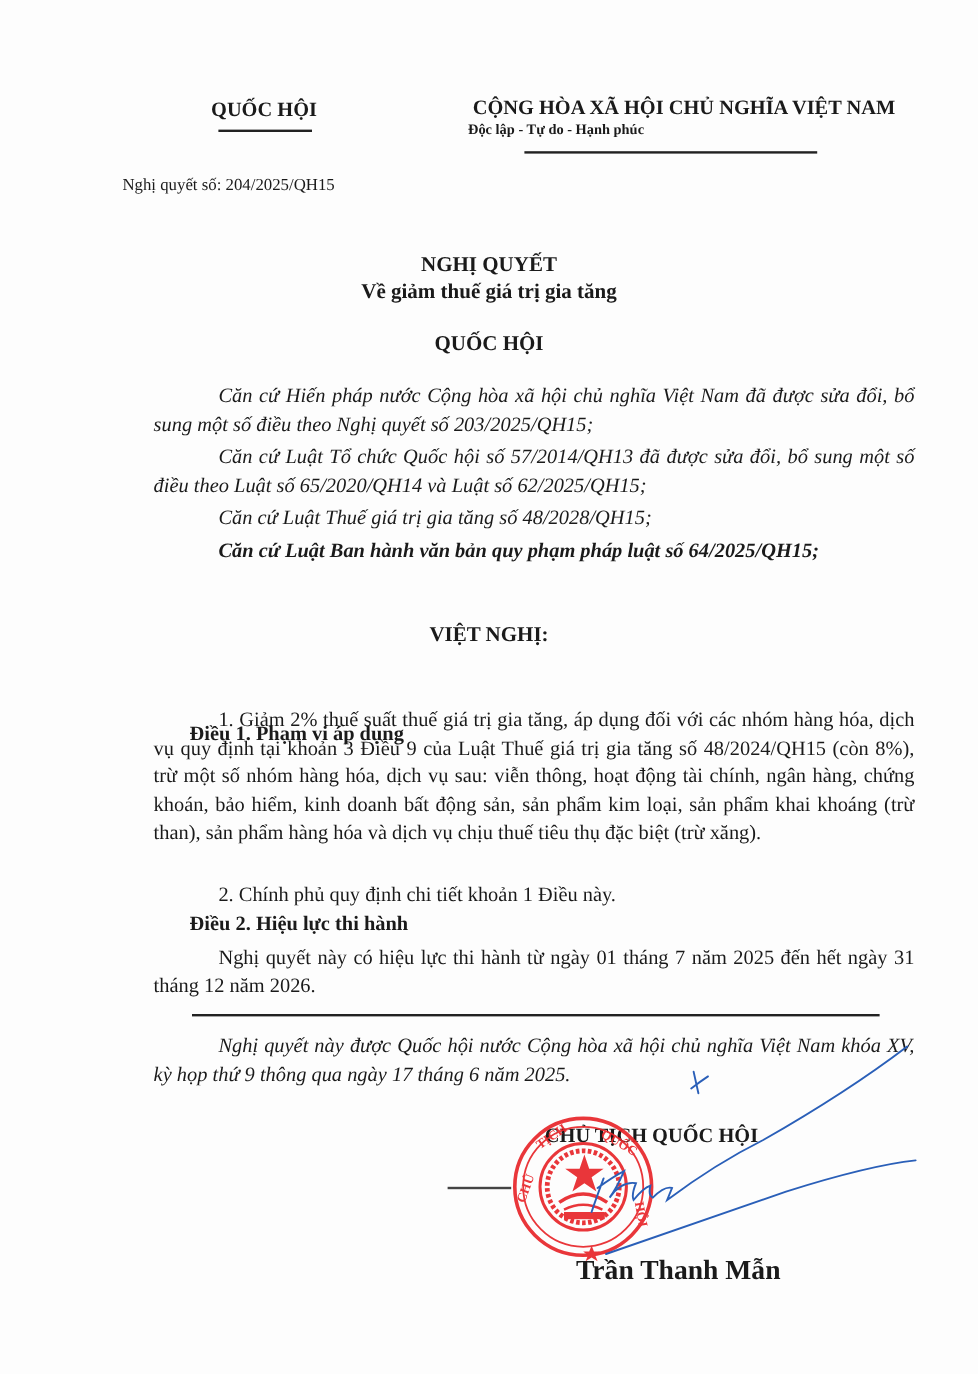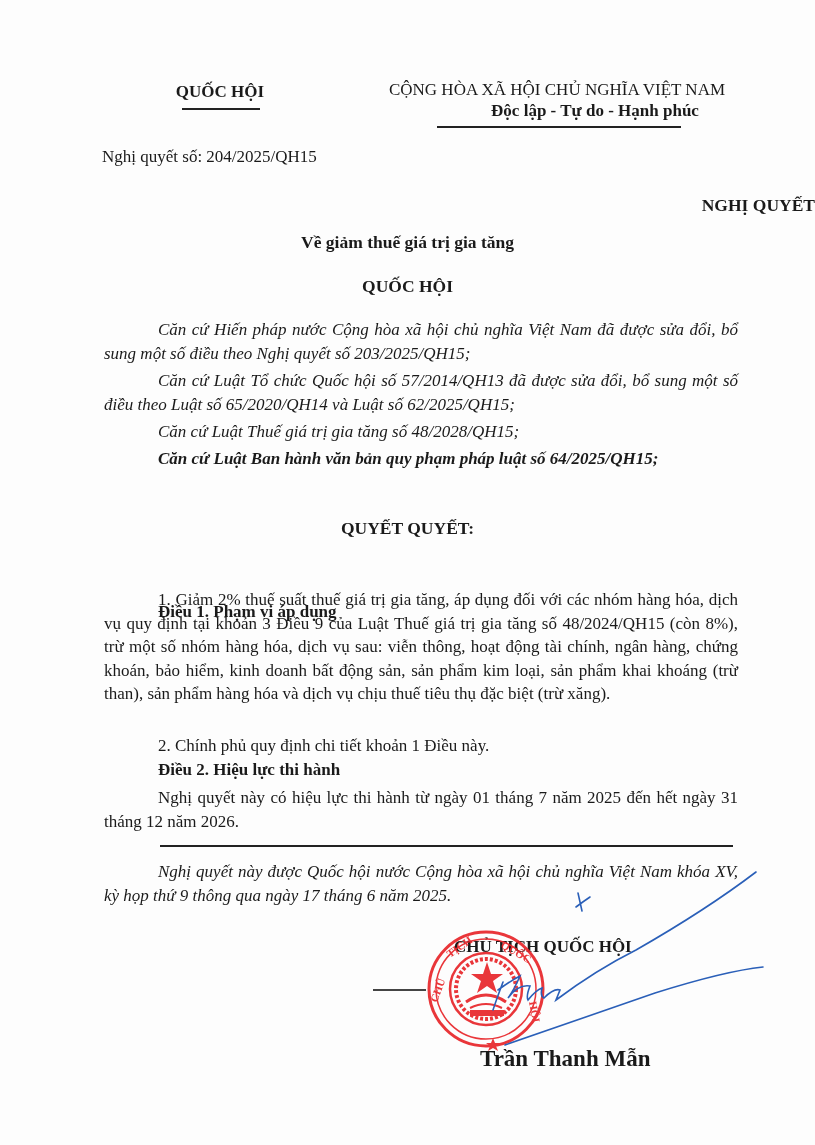--- a/index.html
+++ b/index.html
@@ -2,55 +2,55 @@
 <html><head>
   <meta charset="utf-8">
   <style>
     * { box-sizing: border-box; margin: 0; padding: 0; }
     html, body { width: 815px; height: 1145px; background: #fdfdfd; overflow: hidden; }
     body { position: relative; font-family: "Liberation Serif", "DejaVu Serif", serif; color: #1a1a1a; }
     .abs { position: absolute; }
     .ital { font-style: italic; }
     .hdr-left { left: 160px; top: 82px; width: 120px; text-align: center; font-size: 17px; font-weight: bold; }
     .hdr-left-rule { left: 182px; top: 108px; width: 78px; height: 1.5px; background: #222; }
-    .hdr-right { left: 347px; top: 80px; width: 420px; text-align: center; font-size: 17px; font-weight: normal; }
-    .hdr-right-sub { left: 360px; top: 101px; width: 440px; text-align: center; font-size: 17px; font-weight: bold; padding-left: 30px; }
+    .hdr-right { left: 360px; top: 80px; width: 420px; text-align: center; font-size: 17px; font-weight: bold; }
+    .hdr-right-sub { left: 360px; top: 101px; width: 440px; font-size: 12px; font-weight: bold; padding-left: 30px; }
     .hdr-right-rule { left: 437px; top: 126px; width: 244px; height: 1.5px; background: #222; }
-    .doc-number { left: 102px; top: 147px; font-size: 17px; }
+    .doc-number { left: 102px; top: 147px; font-size: 14px; }
     .title { left: 0; width: 815px; text-align: center; font-size: 17.5px; font-weight: bold; }
     .para { left: 104px; width: 634px; font-size: 17px; line-height: 23.5px; text-align: justify; }
-    .para.indent { text-indent: 54px; }
+    .para.indent { text-indent: 54px; margin-left: 24px; }
     .heading { left: 158px; font-size: 17px; font-weight: bold; }
     .divider { left: 160px; top: 845px; width: 573px; height: 1.5px; background: #222; }
     .sign-title { left: 454px; top: 937px; font-size: 17px; font-weight: bold; }
     .sign-name { left: 480px; top: 1046px; font-size: 23px; font-weight: bold; }
     .sign-dash { left: 373px; top: 989px; width: 53px; height: 1.5px; background: #444; }
     .overlay { left: 0; top: 0; width: 815px; height: 1145px; pointer-events: none; }
   </style>
 </head>
 <body>
 
 <div class="abs hdr-left">QUỐC HỘI</div>
 <div class="abs hdr-left-rule"></div>
 <div class="abs hdr-right">CỘNG HÒA XÃ HỘI CHỦ NGHĨA VIỆT NAM</div>
 <div class="abs hdr-right-sub">Độc lập - Tự do - Hạnh phúc</div>
 <div class="abs hdr-right-rule"></div>
 
 <div class="abs doc-number">Nghị quyết số: 204/2025/QH15</div>
 
-<div class="abs title" style="top:195px;text-align:right;">NGHỊ QUYẾT</div>
+<div class="abs title" style="top:210px;">NGHỊ QUYẾT</div>
 <div class="abs title" style="top:232px;">Về giảm thuế giá trị gia tăng</div>
 <div class="abs title" style="top:276px;">QUỐC HỘI</div>
 
 <div class="abs para indent ital" style="top:318px;">Căn cứ Hiến pháp nước Cộng hòa xã hội chủ nghĩa Việt Nam đã được sửa đổi, bổ sung một số điều theo Nghị quyết số 203/2025/QH15;</div>
 <div class="abs para indent ital" style="top:369px;">Căn cứ Luật Tổ chức Quốc hội số 57/2014/QH13 đã được sửa đổi, bổ sung một số điều theo Luật số 65/2020/QH14 và Luật số 62/2025/QH15;</div>
 <div class="abs para indent ital" style="top:420px;">Căn cứ Luật Thuế giá trị gia tăng số 48/2028/QH15;</div>
 <div class="abs para indent ital" style="top:447px;font-weight:bold;">Căn cứ Luật Ban hành văn bản quy phạm pháp luật số 64/2025/QH15;</div>
 
-<div class="abs title" style="top:518px;">QUYẾT QUYẾT:</div>
+<div class="abs title" style="top:518px;">VIỆT NGHỊ:</div>
 
 <div class="abs heading" style="top:562px;margin-top:40px;">Điều 1. Phạm vi áp dụng</div>
 <div class="abs para indent" style="top:588px;">1. Giảm 2% thuế suất thuế giá trị gia tăng, áp dụng đối với các nhóm hàng hóa, dịch vụ quy định tại khoản 3 Điều 9 của Luật Thuế giá trị gia tăng số 48/2024/QH15 (còn 8%), trừ một số nhóm hàng hóa, dịch vụ sau: viễn thông, hoạt động tài chính, ngân hàng, chứng khoán, bảo hiểm, kinh doanh bất động sản, sản phẩm kim loại, sản phẩm khai khoáng (trừ than), sản phẩm hàng hóa và dịch vụ chịu thuế tiêu thụ đặc biệt (trừ xăng).</div>
 <div class="abs para indent" style="top:734px;">2. Chính phủ quy định chi tiết khoản 1 Điều này.</div>
 
 <div class="abs heading" style="top:760px;">Điều 2. Hiệu lực thi hành</div>
 <div class="abs para indent" style="top:786px;">Nghị quyết này có hiệu lực thi hành từ ngày 01 tháng 7 năm 2025 đến hết ngày 31 tháng 12 năm 2026.</div>
 
 <div class="abs divider"></div>
 

